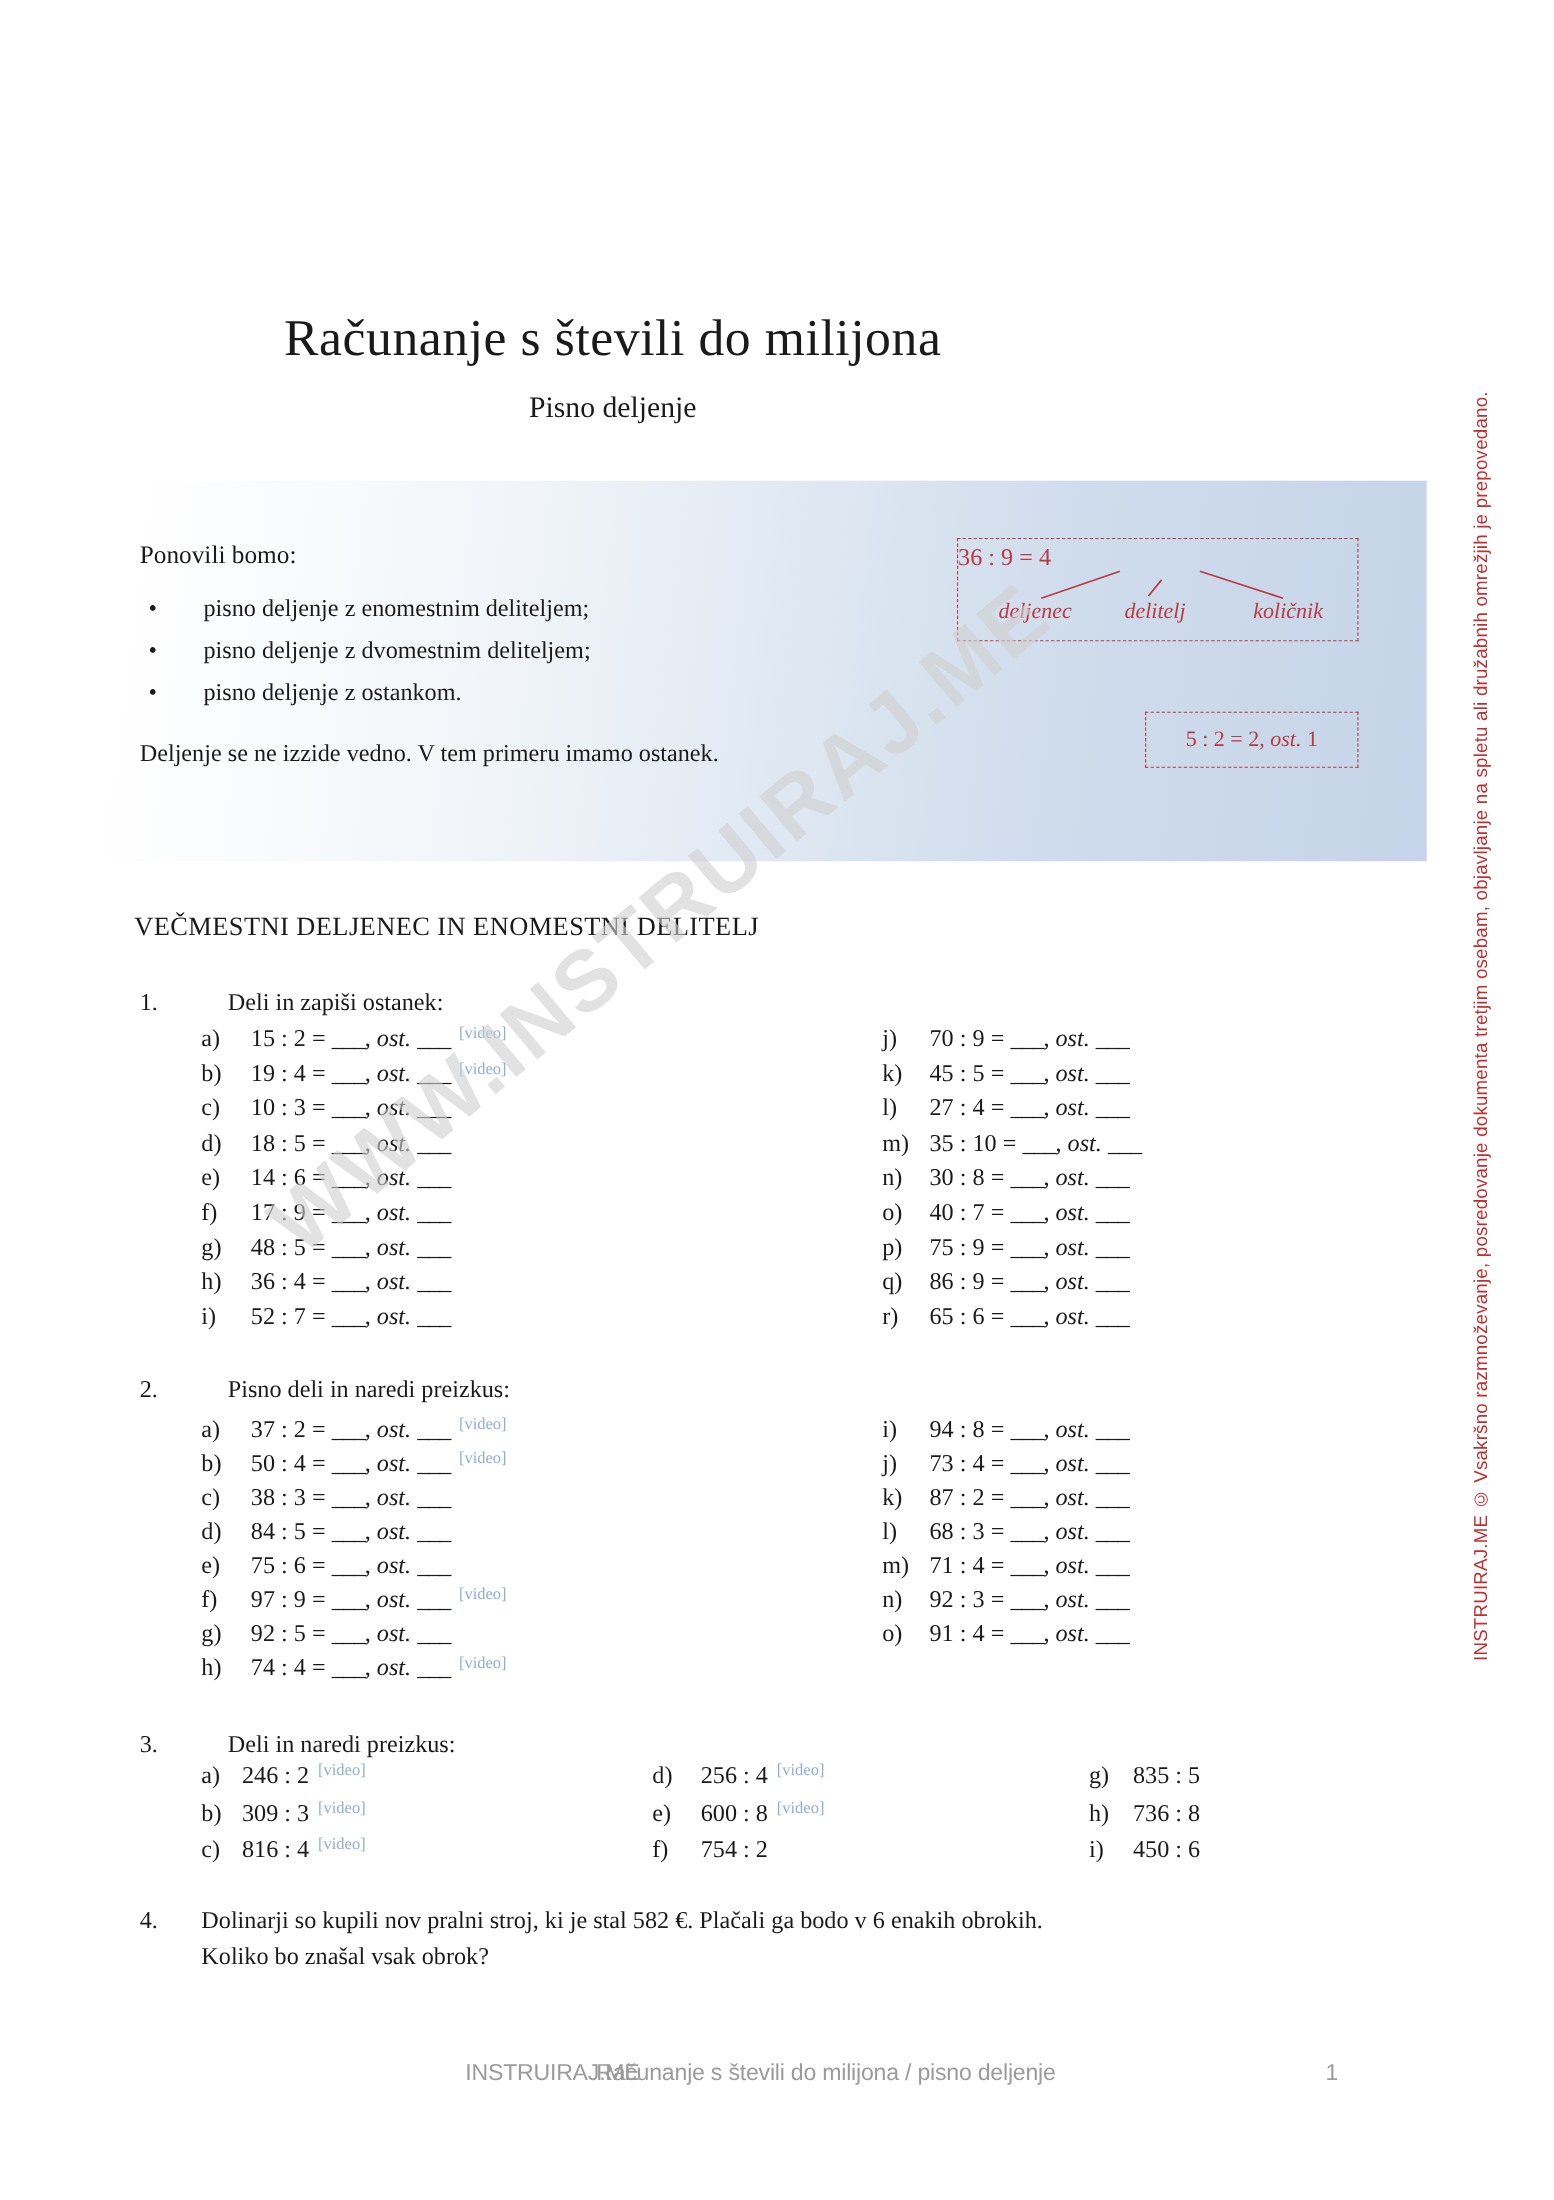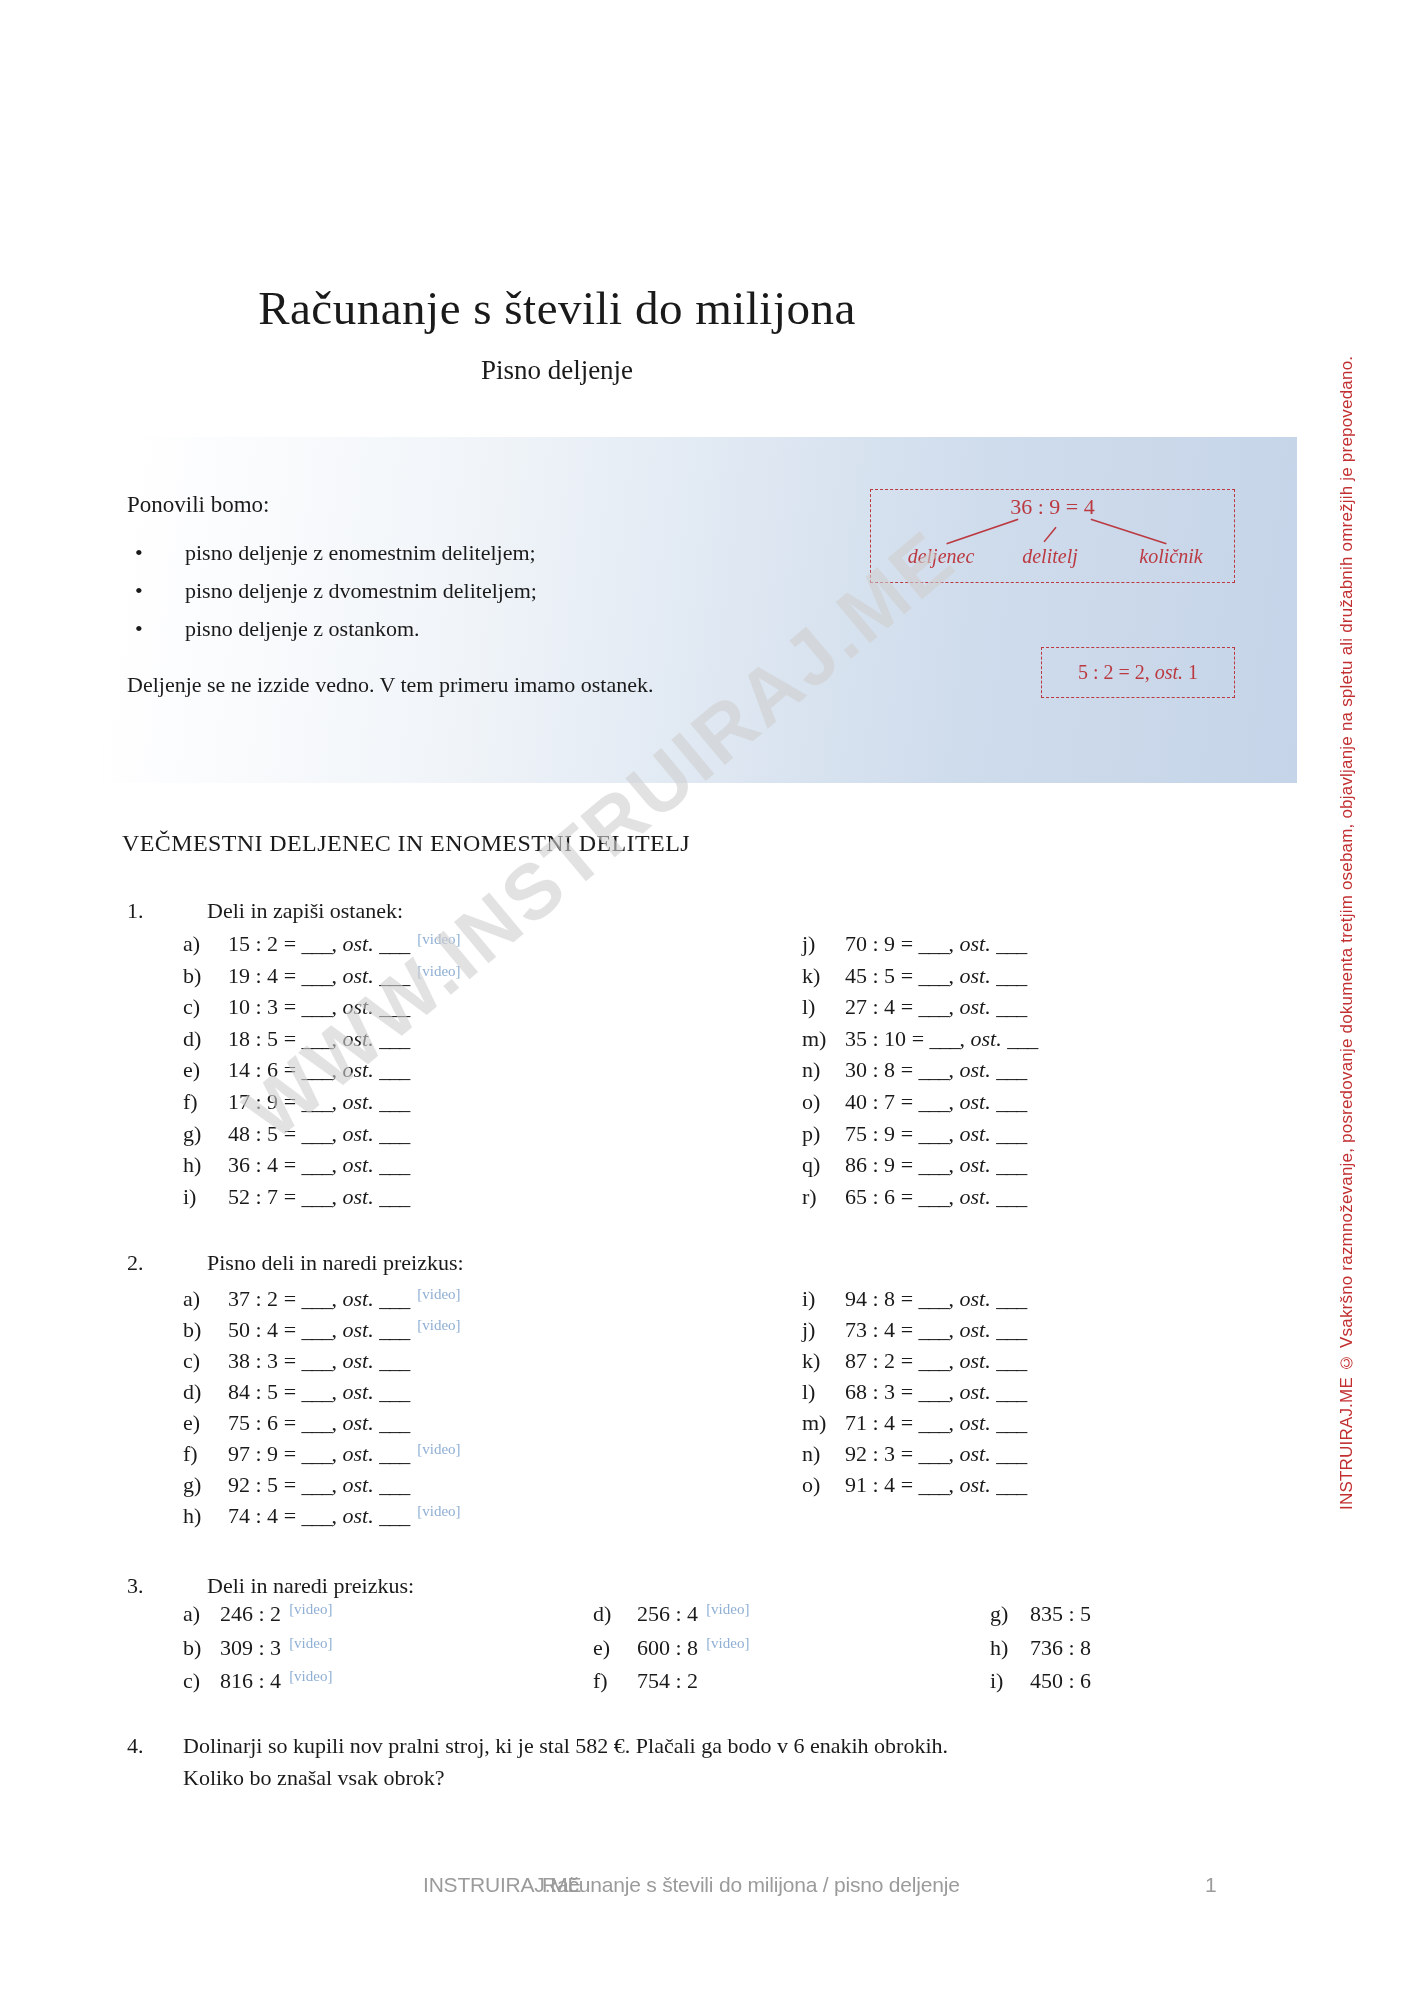--- a/index.html
+++ b/index.html
@@ -28,21 +28,21 @@
   .intro-box{position:absolute;left:100px;top:437px;width:1197px;height:346px;
          background:linear-gradient(97deg,#ffffff 2%,#f1f5f9 30%,#cfdcec 72%,#c5d4e8 100%);}
   .lead{position:absolute;left:27px;top:55px;margin:0;font-size:23px;}
   .bullets{position:absolute;left:0;top:103px;margin:0;padding:0;list-style:none;}
   .bullet{position:relative;height:38px;padding-left:85px;font-size:22px;}
   .bullet::before{content:"\2022";position:absolute;left:35px;font-size:22px;}
   .note{position:absolute;left:27px;top:235px;margin:0;font-size:22px;}
 
   .diagram{position:absolute;left:770px;top:52px;width:365px;height:94px;
            border:1.5px dashed var(--accent-red,#bb3940);box-sizing:border-box;color:var(--accent-red,#bb3940);}
-  .diagram-eq{position:absolute;left:0;right:0;top:4px;text-align:center;font-size:22px;}
+  .diagram-eq{position:absolute;left:0;right:0;top:4px;font-size:22px;}
   .diagram-lines{position:absolute;left:0;top:0;width:100%;height:100%;}
   .dlabel{position:absolute;top:55px;transform:translateX(-50%);font-style:italic;font-size:20px;white-space:nowrap;}
   .dlabel-0{left:70px;}.dlabel-1{left:179px;}.dlabel-2{left:300px;}
 
   .example{position:absolute;left:941px;top:210px;width:194px;height:51px;box-sizing:border-box;
            border:1.5px dashed var(--accent-red,#bb3940);color:var(--accent-red,#bb3940);
            display:flex;align-items:center;justify-content:center;gap:5px;font-size:20px;}
 
   
   .sec-heading{position:absolute;left:122px;top:830px;margin:0;font-size:24px;font-weight:normal;letter-spacing:0.4px;}

